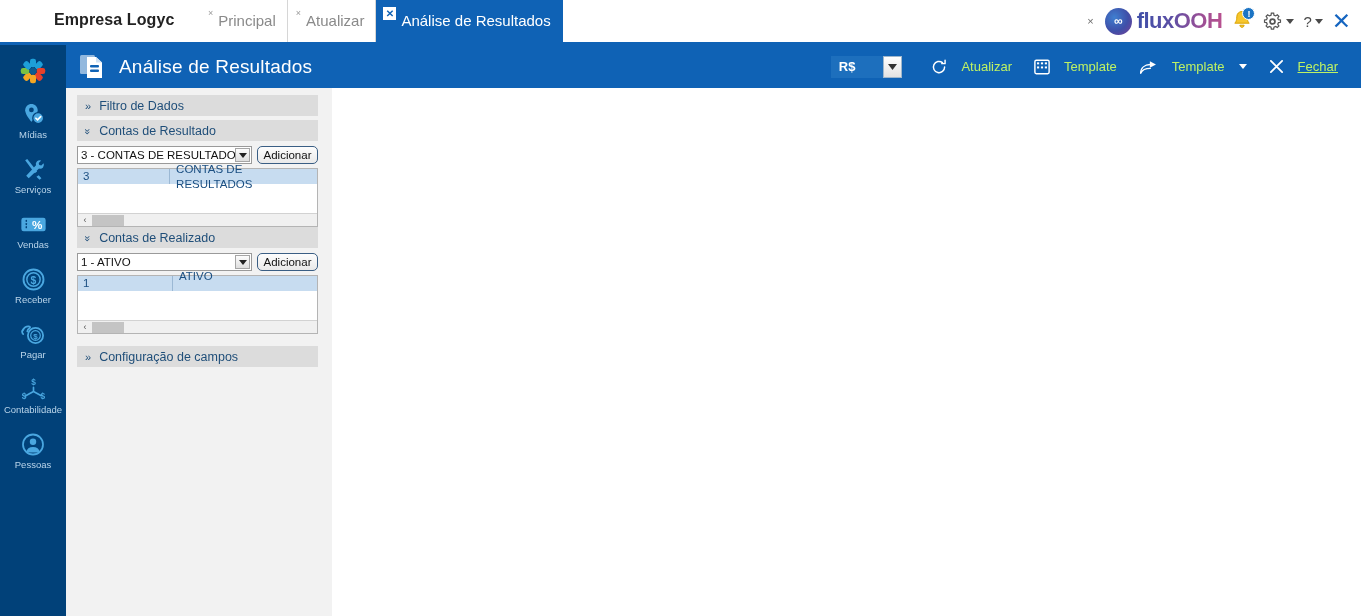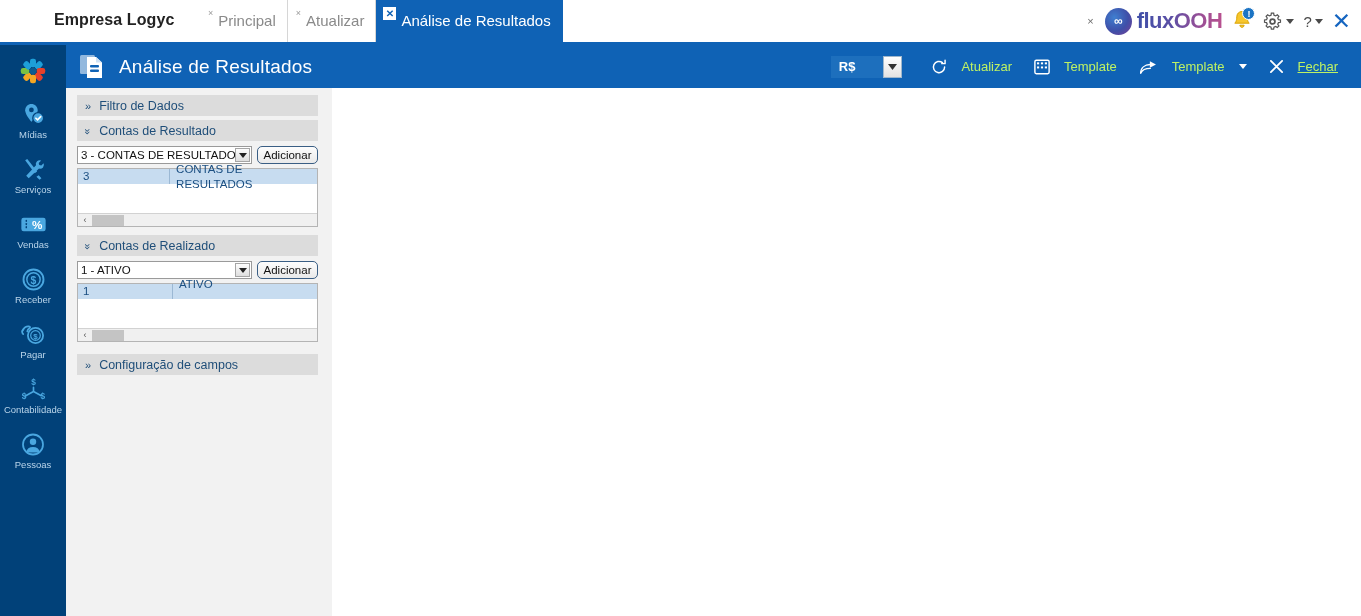--- a/index.html
+++ b/index.html
@@ -463,21 +463,21 @@
       <div class="lrow">
         <span class="c1">3</span>
         <span class="c2">CONTAS DE RESULTADOS</span>
       </div>
       <div class="hscroll">
         <span class="hs-arrow">‹</span>
         <span class="hs-thumb"></span>
       </div>
     </div>
 
-    <div class="section-head" style="margin-top:8px;text-align:center;">
+    <div class="section-head" style="margin-top:0;text-align:center;">
       <span class="chev chev-dn">»</span>
       <span>Contas de Realizado</span>
     </div>
     <div class="row-select">
       <div class="sel">
         <span>1 - ATIVO</span>
         <span class="sel-arrow">
           <svg width="8" height="5" viewBox="0 0 8 5">
               <path d="M0 0h8L4 5z" fill="#222"></path>
             </svg>

